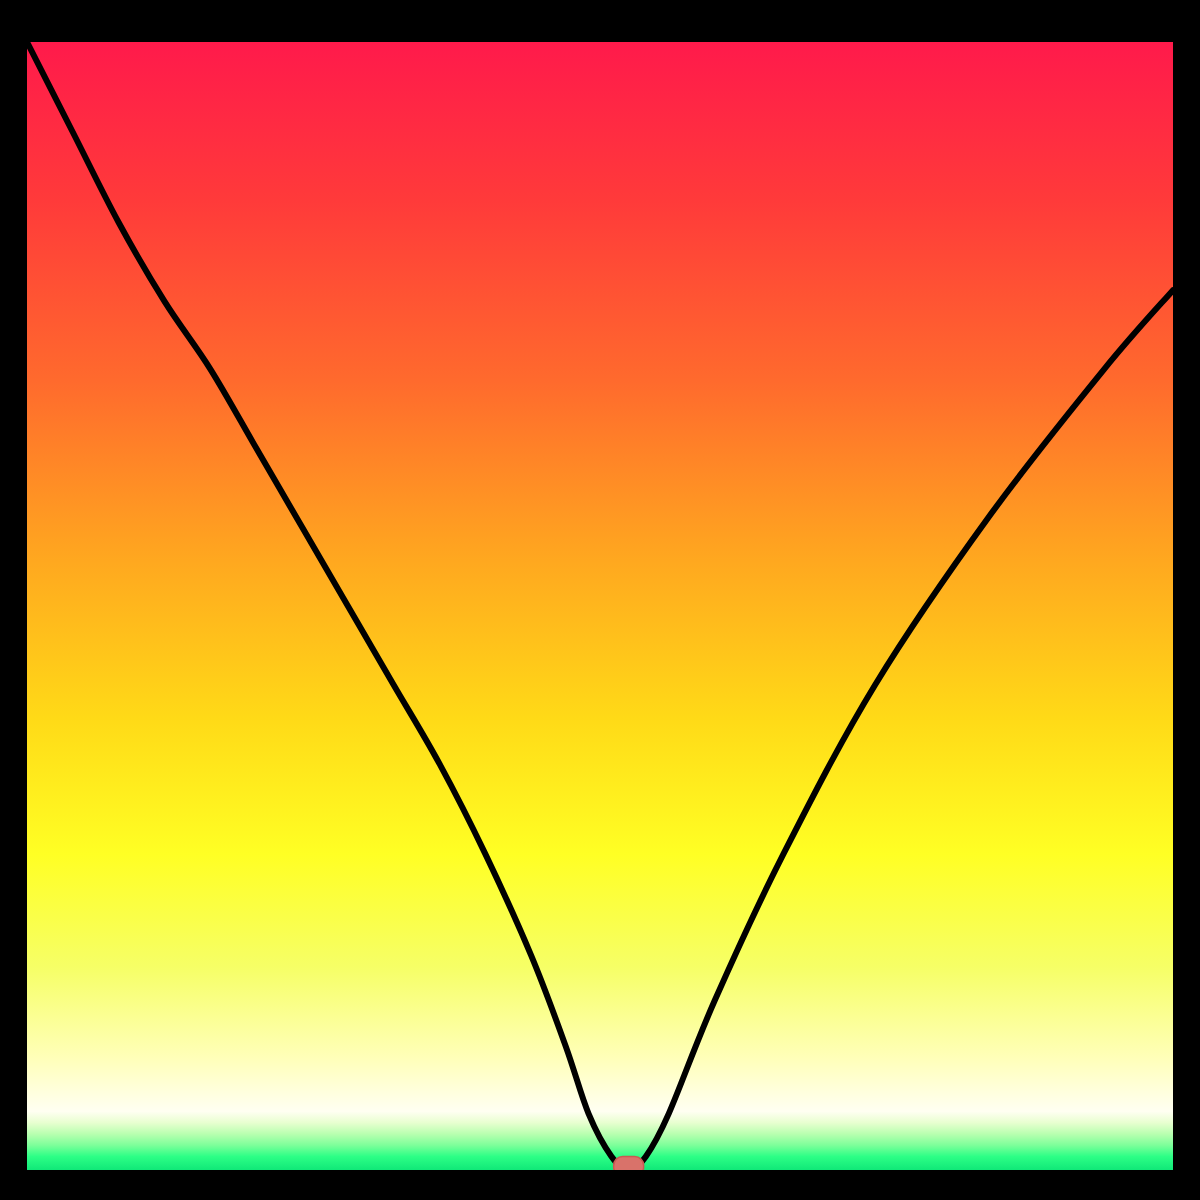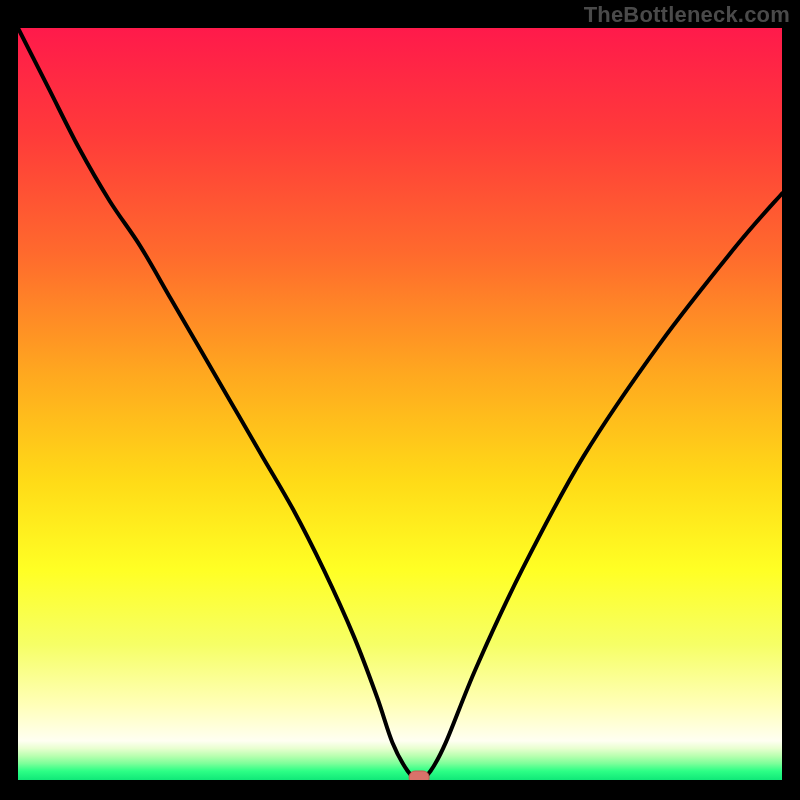--- a/index.html
+++ b/index.html
@@ -37,21 +37,20 @@
   svg {
     display: block;
     width: 764px;
     height: 752px;
   }
 </style>
 </head>
 <body>
 
 <div class="frame">
-  <div class="watermark">TheBottleneck.com</div>
   <div class="plot">
     <svg viewBox="0 0 764 752">
       <defs>
         <linearGradient id="bg-grad" x1="0" y1="0" x2="0" y2="1">
             <stop offset="0%" stop-color="#ff1a4b"></stop>
             <stop offset="14.000000000000002%" stop-color="#ff3a3a"></stop>
             <stop offset="30%" stop-color="#ff6a2d"></stop>
             <stop offset="46%" stop-color="#ffa81f"></stop>
             <stop offset="60%" stop-color="#ffda17"></stop>
             <stop offset="72%" stop-color="#ffff24"></stop>

